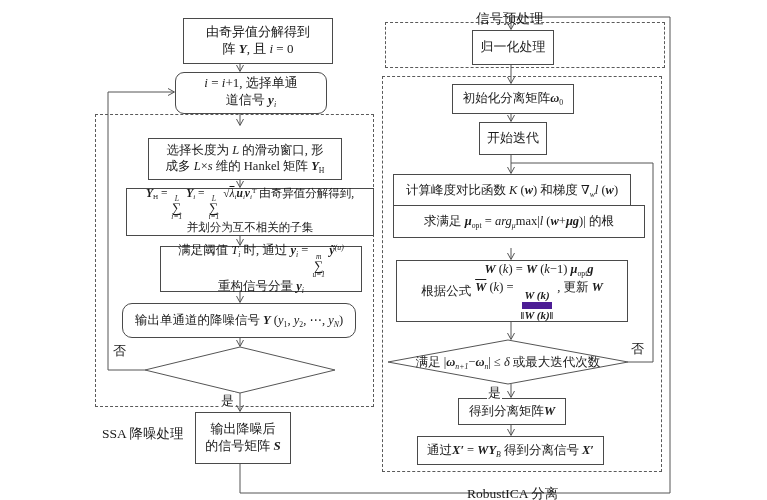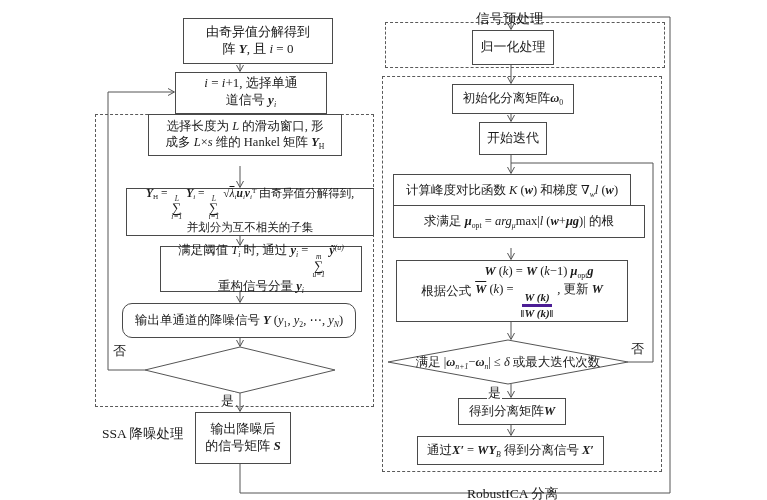--- a/index.html
+++ b/index.html
@@ -24,21 +24,21 @@
   .fs11{font-size:11.5px;justify-content:flex-end;}
   .i{font-style:italic;}
   .bi{font-style:italic;font-weight:bold;}
   .sub{font-size:0.62em;vertical-align:-0.35em;}
   .sup{font-size:0.62em;vertical-align:0.55em;}
   .ov{text-decoration:overline;}
   .stack{display:inline-flex;flex-direction:column;align-items:center;vertical-align:-0.4em;line-height:0.8;margin:0 1px;}
   .st-top,.st-bot{font-size:7.5px;font-style:italic;letter-spacing:0;}
   .st-mid{font-size:13px;line-height:0.9;}
   .frac{display:inline-flex;flex-direction:column;align-items:center;vertical-align:-0.75em;line-height:1.15;margin:0 3px;font-size:11px;font-style:italic;font-weight:bold;}
-  .fr-num{border-bottom:3px solid #4c1d95;padding:0 2px;}
+  .fr-num{border-bottom:7px solid #4c1d95;padding:0 2px;}
   .fr-den{padding:0 1px;}
   .uprow{display:flex;flex-direction:row;align-items:center;gap:4px;}
   .upcol{display:flex;flex-direction:column;align-items:center;justify-content:center;}
 </style>
 </head>
 <body>
 
 <div class="canvas">
 
   <div class="dashed" style="left:95px;top:114px;width:277px;height:291px;"></div>
@@ -73,26 +73,26 @@
       <polygon points="145,370 240,347 335,370 240,393" fill="#ffffff"></polygon>
       <polygon points="388,362 508,340 628,362 508,384" fill="#ffffff"></polygon>
     </g>
   </svg>
 
   <div class="node" style="left:183px;top:18px;width:148px;height:44px;">
     <div><span>由奇异值分解得到</span></div>
     <div><span>阵 </span><span class="bi">Y</span><span>, 且 </span><span class="i">i</span><span> = 0</span></div>
   </div>
 
-  <div class="node" style="left:175px;top:72px;width:150px;height:40px;">
+  <div class="node" style="left:175px;top:72px;width:150px;height:40px;border-radius:9px;">
     <div><span class="i">i</span><span> = </span><span class="i">i</span><span>+1, 选择单通</span></div>
     <div><span>道信号 </span><span class="bi">y</span><span class="i sub">i</span></div>
   </div>
 
-  <div class="node fs12" style="left:148px;top:114px;width:192px;height:40px;">
+  <div class="node fs12" style="left:148px;top:138px;width:192px;height:40px;">
     <div><span>选择长度为 </span><span class="i">L</span><span> 的滑动窗口, 形</span></div>
     <div><span>成多 </span><span class="i">L</span><span>×</span><span class="i">s</span><span> 维的 Hankel 矩阵 </span><span class="bi">Y</span><span class="sub">H</span></div>
   </div>
 
   <div class="node fs11" style="left:126px;top:188px;width:246px;height:46px;">
     <div><span class="bi">Y</span><span class="sub">H</span><span> = </span><span class="stack">
           <span class="st-top">L</span>
           <span class="st-mid">∑</span>
           <span class="st-bot">i=1</span>
         </span><span> </span><span class="bi">Y</span><span class="i sub">i</span><span> = </span><span class="stack">

